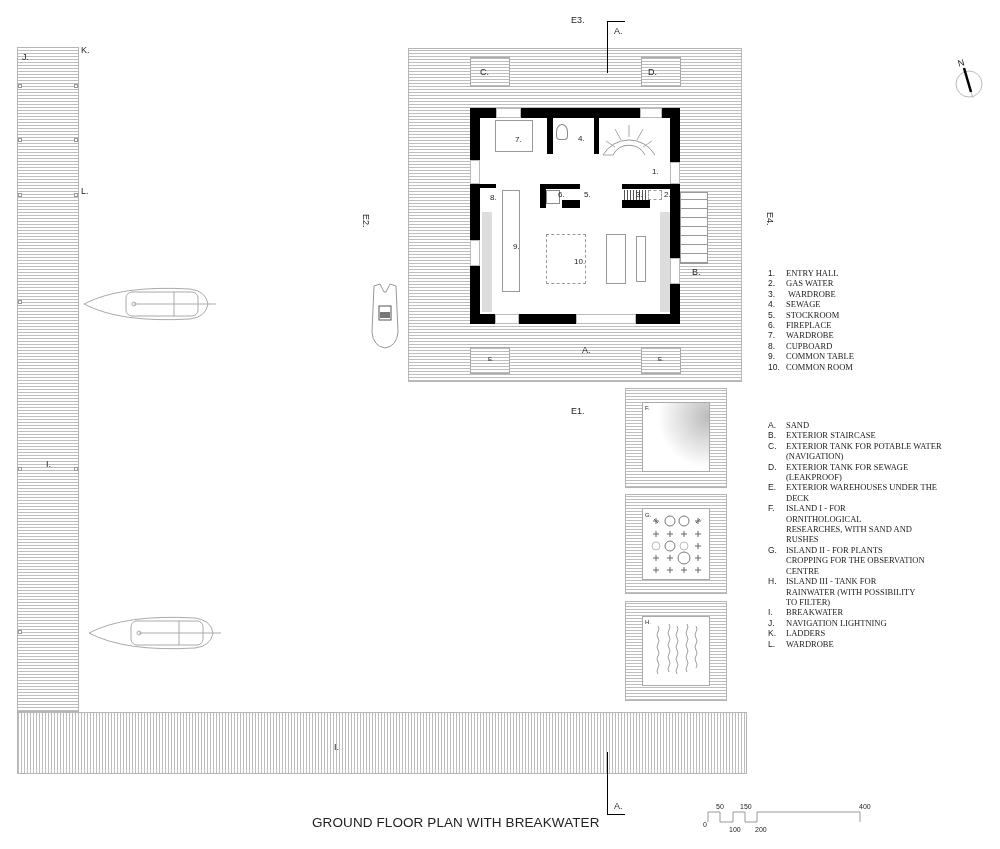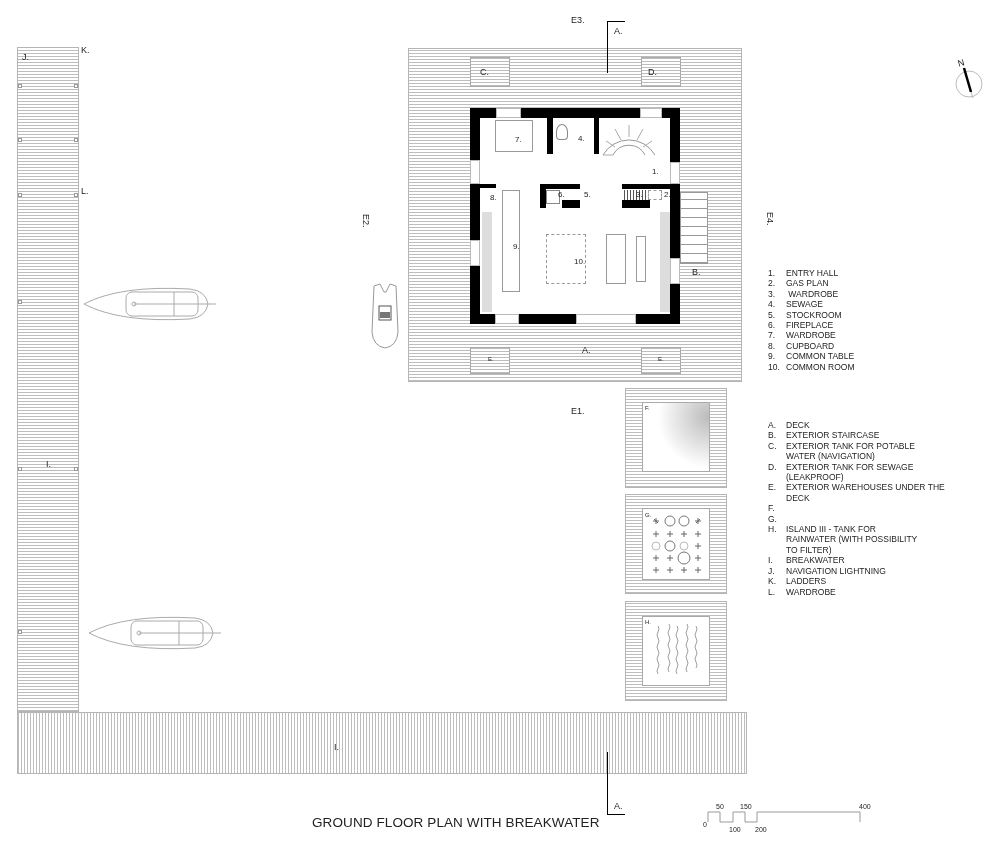--- a/index.html
+++ b/index.html
@@ -5,21 +5,21 @@
   html,body{margin:0;padding:0;background:#fff;}
   body{width:1000px;height:849px;position:relative;overflow:hidden;font-family:"Liberation Sans",sans-serif;color:#222;}
   .abs{position:absolute;}
   .lbl{position:absolute;font-size:9px;color:#222;line-height:1;}
   .hatch-h{background-color:#fff;background-image:repeating-linear-gradient(0deg,#bdbdbd 0px,#bdbdbd 1px,#fff 1px,#fff 3px);border:1px solid #b5b5b5;box-sizing:border-box;}
   .hatch-v{background-color:#fff;background-image:repeating-linear-gradient(90deg,#bdbdbd 0px,#bdbdbd 1px,#fff 1px,#fff 3px);border:1px solid #b5b5b5;box-sizing:border-box;}
   .wall{position:absolute;background:#000;}
   .legend{position:absolute;font-size:8.5px;line-height:10.4px;color:#222;}
   .legend .row{display:flex;}
   .legend .k{width:18px;flex:none;}
-  .legend .v{width:175px;}
+  .legend .v{width:175px;font-family:Liberation Serif, serif;}
   .title{position:absolute;left:312px;top:815px;font-size:13.5px;letter-spacing:0.1px;color:#222;text-align:right;}
   .island-inner{position:absolute;background:#fff;border:1px solid #aaa;box-sizing:border-box;}
   .box-outline{position:absolute;border:1px solid #aaa;box-sizing:border-box;}
   .bollard{position:absolute;width:4px;height:4px;border:1px solid #999;background:#fff;box-sizing:border-box;}
 </style>
 </head>
 <body>
 
 <div class="abs hatch-h" style="left:17px;top:47px;width:62px;height:665px;"></div>
 <span class="lbl" style="left:22px;top:53px;">J.</span>
@@ -202,21 +202,21 @@
 </svg>
 <span class="lbl" style="left:958px;top:59px;font-size:9px;transform:rotate(-15deg);">N</span>
 
 <div class="legend" style="left:768px;top:268px;">
   <div class="row">
       <span class="k">1.</span>
       <span class="v">ENTRY HALL</span>
     </div>
   <div class="row">
       <span class="k">2.</span>
-      <span class="v">GAS PLAN</span>
+      <span class="v">GAS WATER</span>
     </div>
   <div class="row">
       <span class="k">3.</span>
       <span class="v" style="white-space:pre"> WARDROBE</span>
     </div>
   <div class="row">
       <span class="k">4.</span>
       <span class="v">SEWAGE</span>
     </div>
   <div class="row">
@@ -241,43 +241,45 @@
     </div>
   <div class="row">
       <span class="k">10.</span>
       <span class="v">COMMON ROOM</span>
     </div>
 </div>
 
 <div class="legend" style="left:768px;top:420px;">
   <div class="row">
       <span class="k">A.</span>
-      <span class="v">DECK</span>
+      <span class="v">SAND</span>
     </div>
   <div class="row">
       <span class="k">B.</span>
       <span class="v">EXTERIOR STAIRCASE</span>
     </div>
   <div class="row">
       <span class="k">C.</span>
       <span class="v" style="width:160px">EXTERIOR TANK FOR POTABLE WATER (NAVIGATION)</span>
     </div>
   <div class="row">
       <span class="k">D.</span>
       <span class="v" style="width:150px">EXTERIOR TANK FOR SEWAGE (LEAKPROOF)</span>
     </div>
   <div class="row">
       <span class="k">E.</span>
       <span class="v" style="width:160px">EXTERIOR WAREHOUSES UNDER THE DECK</span>
     </div>
   <div class="row">
       <span class="k">F.</span>
+      <span class="v" style="width:130px">ISLAND I - FOR ORNITHOLOGICAL RESEARCHES, WITH SAND AND RUSHES</span>
     </div>
   <div class="row">
       <span class="k">G.</span>
+      <span class="v" style="width:140px">ISLAND II - FOR PLANTS CROPPING FOR THE OBSERVATION CENTRE</span>
     </div>
   <div class="row">
       <span class="k">H.</span>
       <span class="v" style="width:140px">ISLAND III - TANK FOR RAINWATER (WITH POSSIBILITY TO FILTER)</span>
     </div>
   <div class="row">
       <span class="k">I.</span>
       <span class="v">BREAKWATER</span>
     </div>
   <div class="row">

